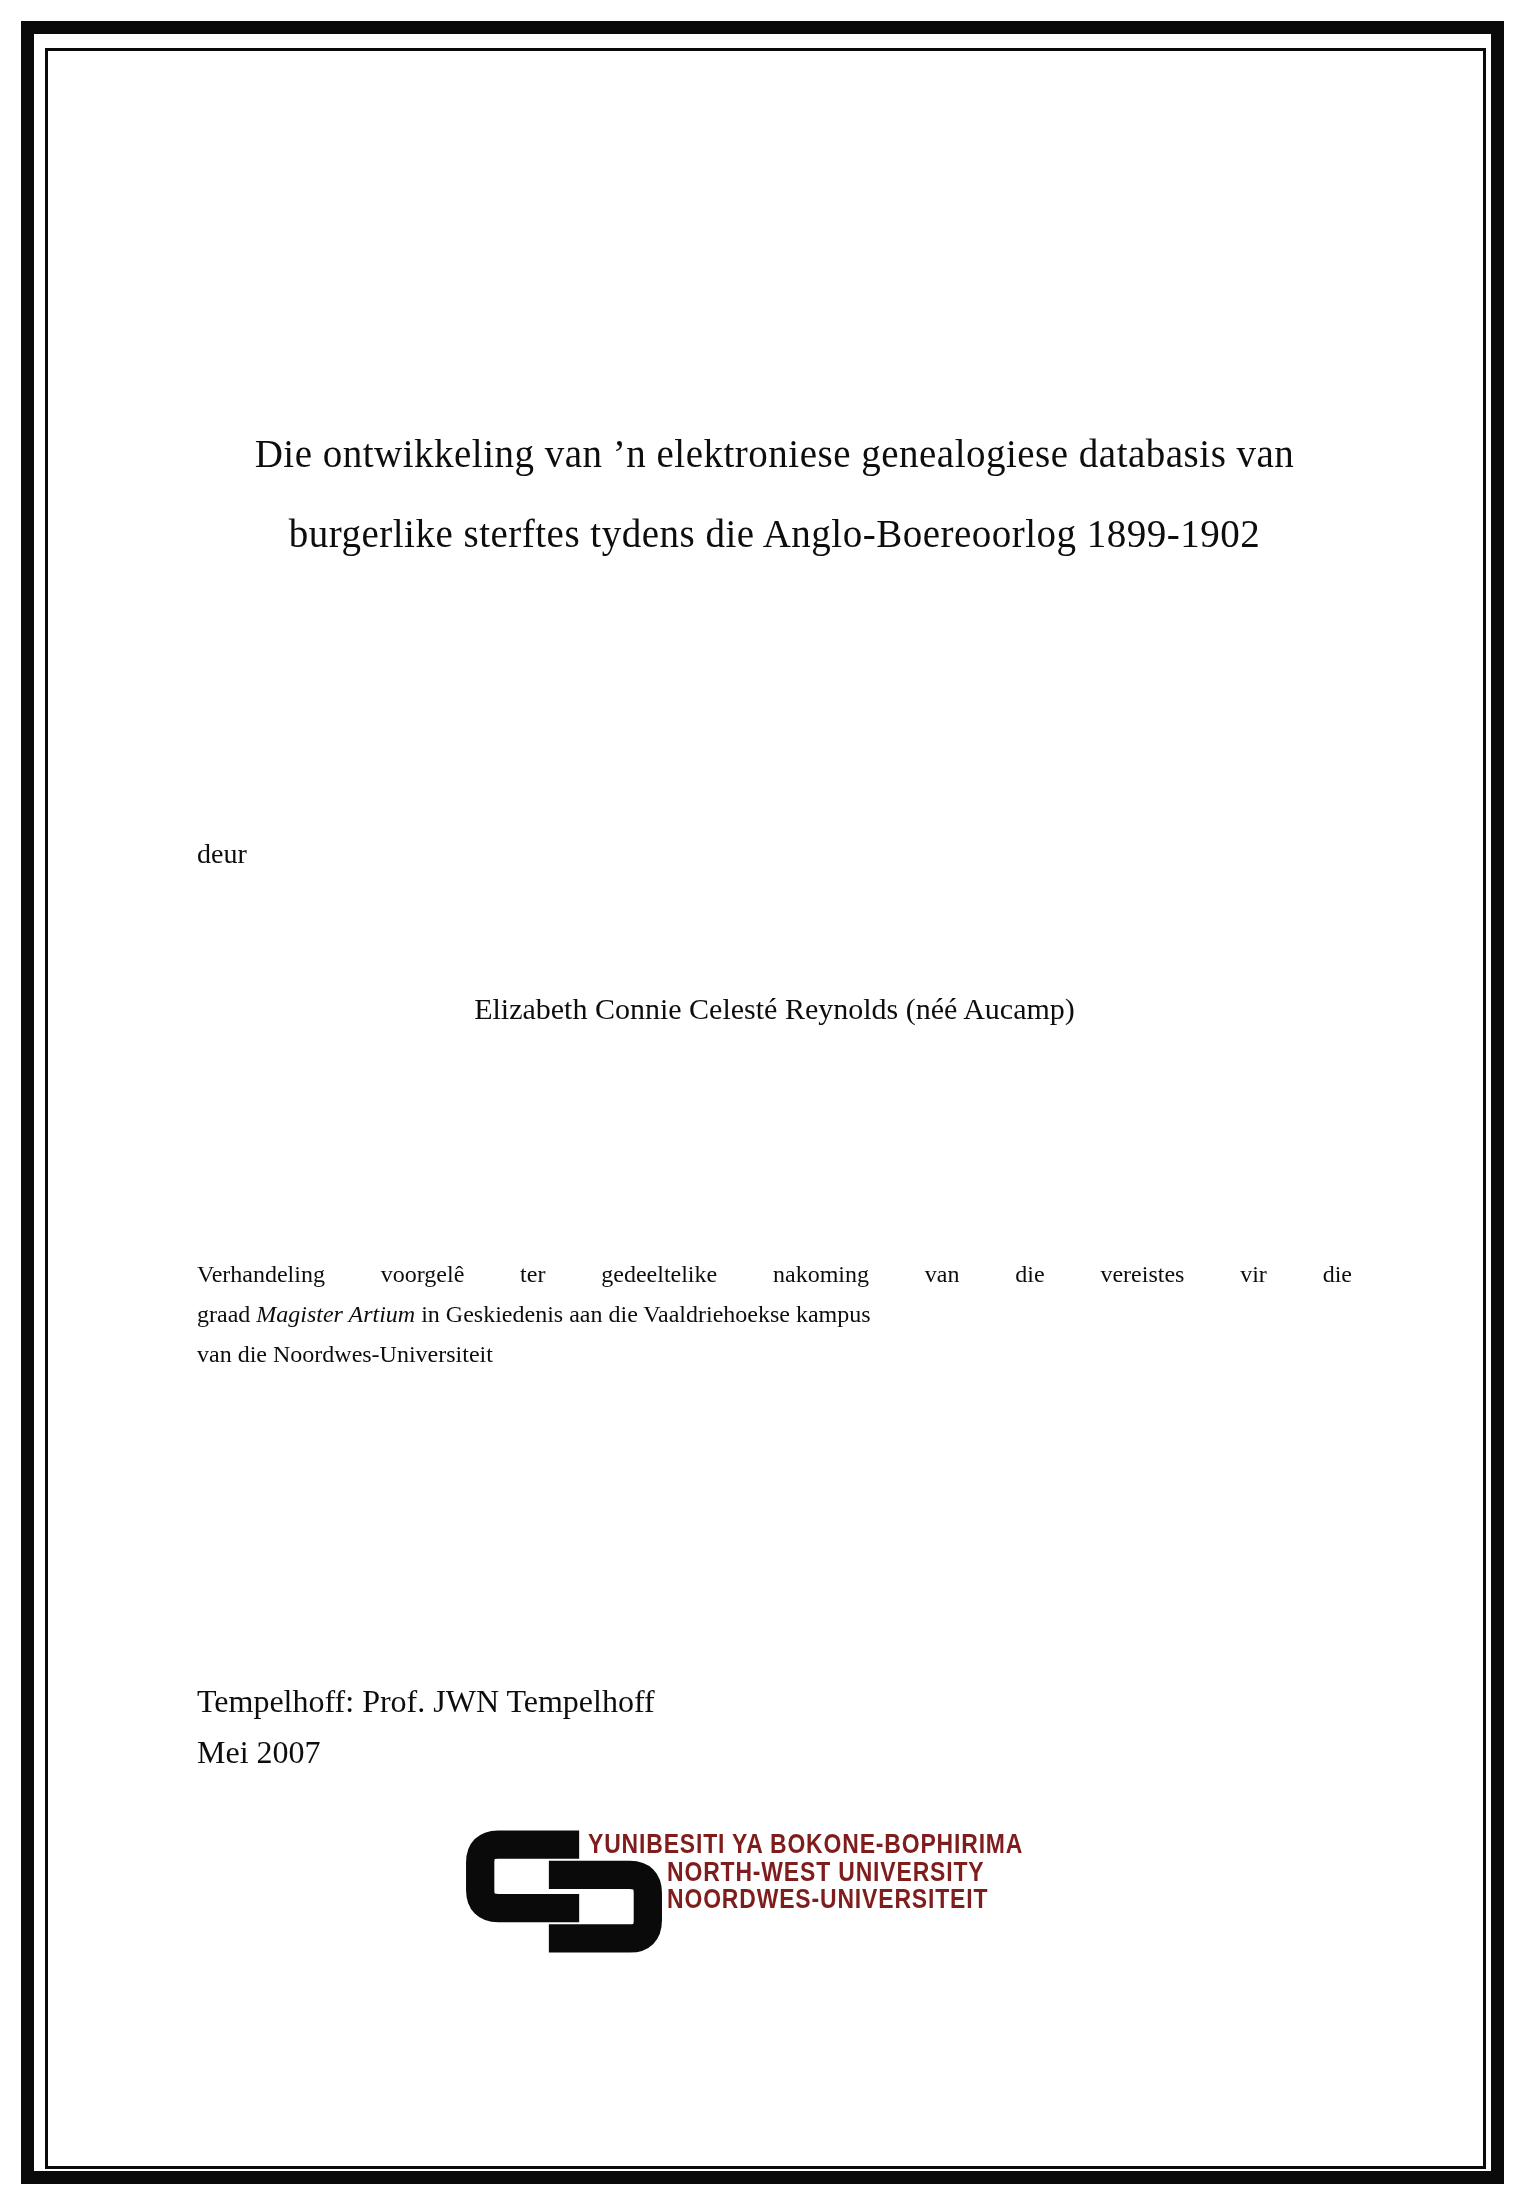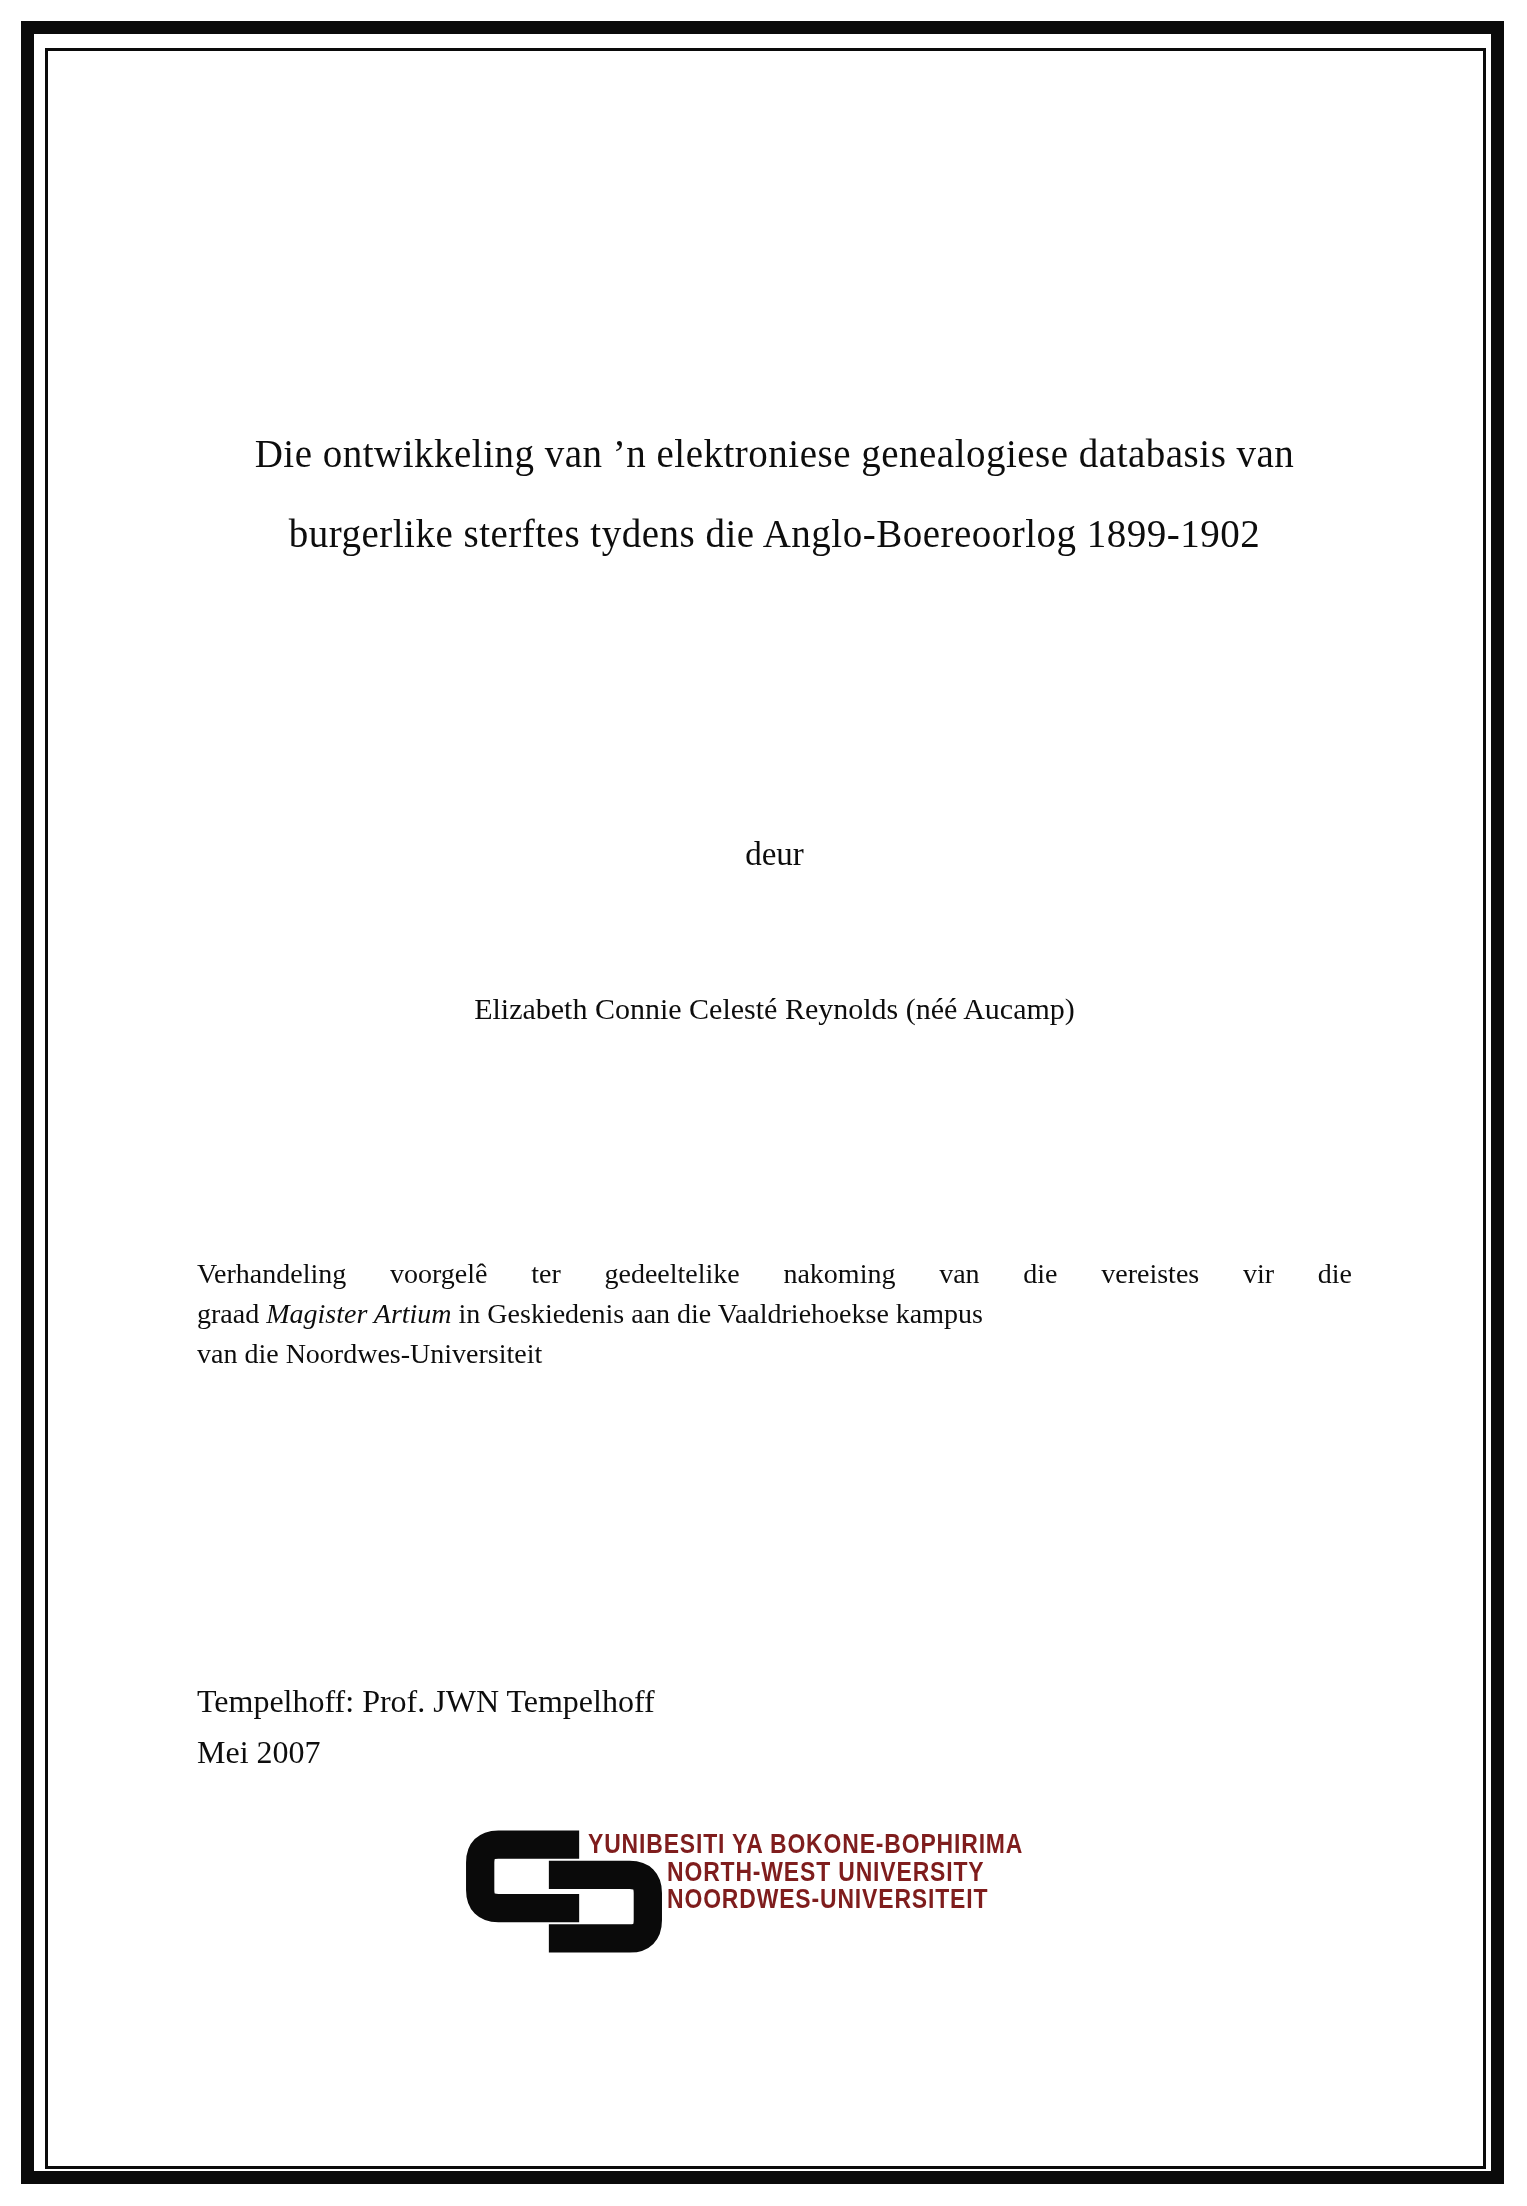--- a/index.html
+++ b/index.html
@@ -32,36 +32,35 @@
     top: 386px; left: 0; width: 100%;
     text-align: center;
     font-size: 39px;
     letter-spacing: 0.5px;
     line-height: 80px;
     white-space: nowrap;
   }
   .byline {
     position: absolute;
     top: 804px; left: 0; width: 100%;
-    text-align: center;
-    font-size: 33px;
+    font-size: 28px;
     line-height: 44px;
   }
   .author-line {
     position: absolute;
     top: 956px; left: 0; width: 100%;
     text-align: center;
     font-size: 30px;
     line-height: 50px;
     white-space: nowrap;
   }
   .statement {
     position: absolute;
     top: 1226px; left: 0; width: 100%;
-    font-size: 28px;
+    font-size: 24px;
     line-height: 40px;
   }
   .statement .justified {
     text-align: justify;
     text-align-last: justify;
   }
   .statement .italic { font-style: italic; }
   .supervisor-block {
     position: absolute;
     top: 1648px; left: 0;

